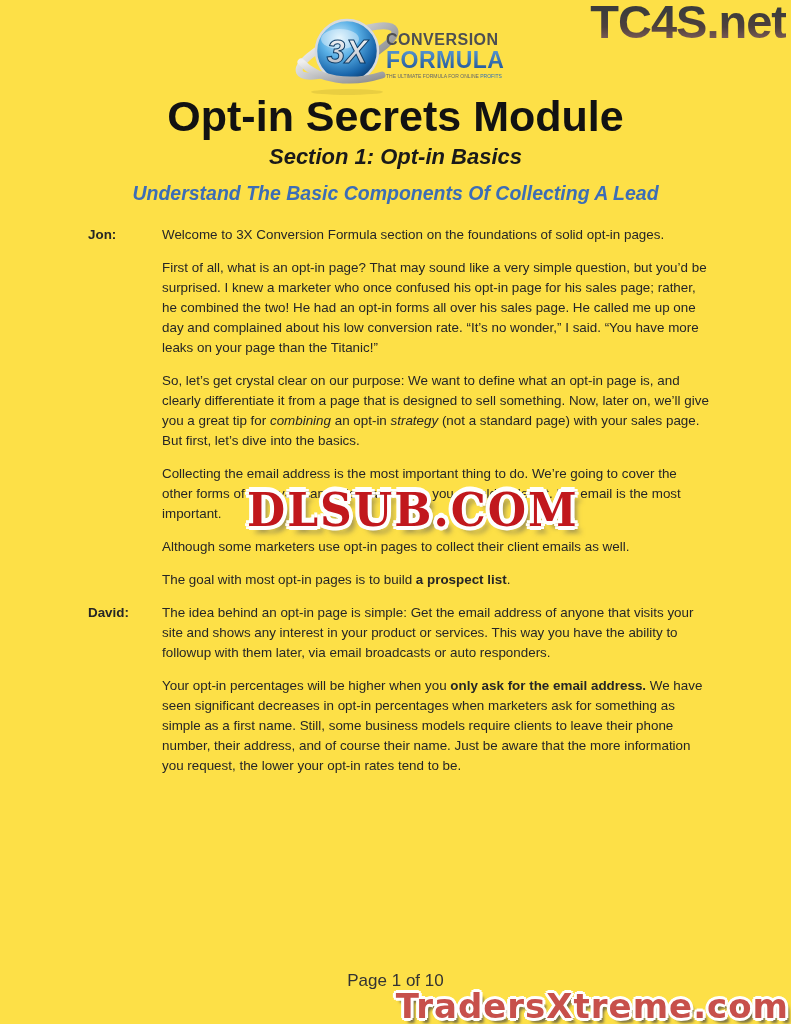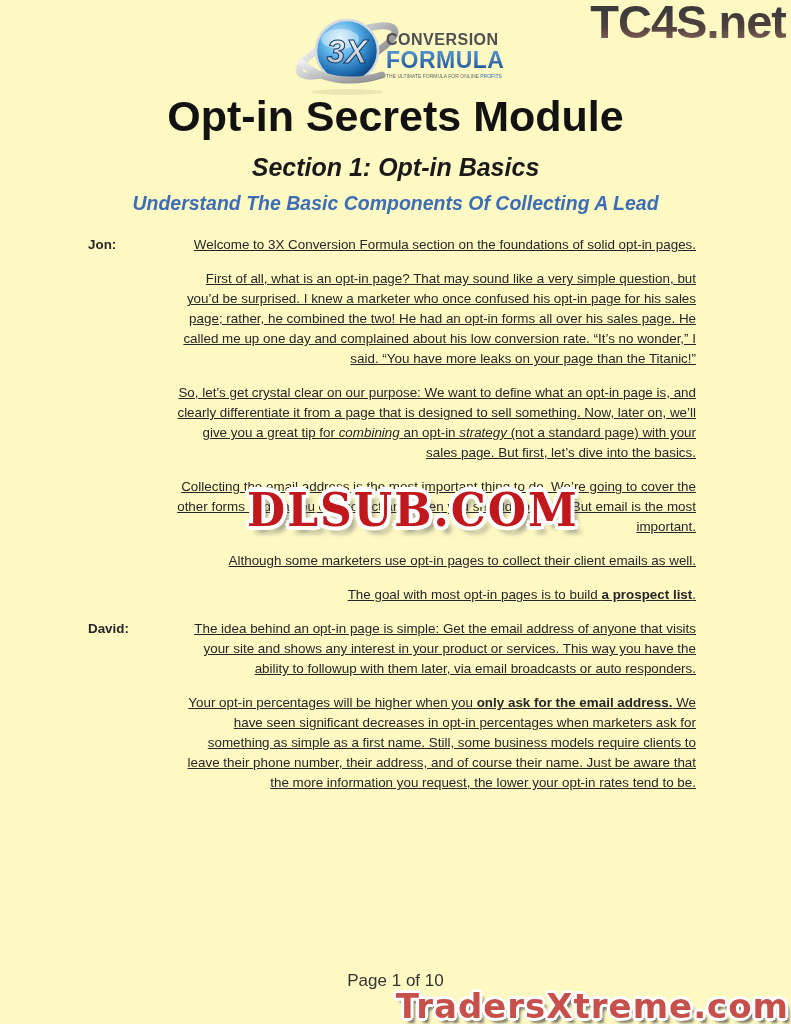--- a/index.html
+++ b/index.html
@@ -1,38 +1,38 @@
 <!DOCTYPE html>
 <html><head>
 <meta charset="utf-8">
 <style>
   html,body{margin:0;padding:0;background:#fff;}
-  .page{position:relative;width:791px;height:1024px;background:#fef9c3;overflow:hidden;
+  .page{position:relative;width:791px;height:1024px;background:#fde047;overflow:hidden;
         font-family:"Liberation Sans",sans-serif;color:#262626;}
 
   
   .logo{position:absolute;left:292px;top:6px;width:215px;height:90px;}
 
   
   .tc4s{position:absolute;right:5px;top:-6px;font-family:"Liberation Sans",sans-serif;
         font-weight:bold;font-size:47px;letter-spacing:-1px;
         background:linear-gradient(#3c3c3c 30%,#4e403c 60%,#956c64 95%);
         -webkit-background-clip:text;background-clip:text;color:transparent;}
 
   
   .headings{padding-top:98px;text-align:center;}
   .title{font-size:43px;font-weight:bold;color:#121212;line-height:36px;}
-  .section{margin-top:20px;font-size:25px;font-weight:bold;font-style:italic;color:#1a1a1a;line-height:26px;}
+  .section{margin-top:10px;font-size:22px;font-weight:bold;font-style:italic;color:#1a1a1a;line-height:26px;}
   .subheading{margin-top:11px;font-size:19.5px;font-weight:bold;font-style:italic;color:#3c6db6;line-height:24px;}
 
   
-  .transcript{margin:20px 0 0 88px;width:622px;font-size:13.4px;line-height:20px;color:#262626;text-decoration:underline;}
+  .transcript{margin:20px 0 0 88px;width:622px;font-size:13.4px;line-height:20px;color:#262626;}
   .block{position:relative;padding-left:74px;margin:0 0 13px 0;}
   .speaker{position:absolute;left:0;top:0;font-weight:bold;}
-  .para{margin:14px;text-align:right;}
+  .para{margin:0;}
   .seg.italic{font-style:italic;}
   .seg.bold{font-weight:bold;}
 
   
   .dlsub{position:absolute;left:247px;top:484px;
          font-family:"DejaVu Serif",serif;font-weight:bold;font-size:44px;
          letter-spacing:2px;color:#c1181d;transform:scaleY(1.04);
          text-shadow:
            -3px -3px 0 #fff, 3px -3px 0 #fff, -3px 3px 0 #fff, 3px 3px 0 #fff,
            -4px 0 0 #fff, 4px 0 0 #fff, 0 -4px 0 #fff, 0 4px 0 #fff,

